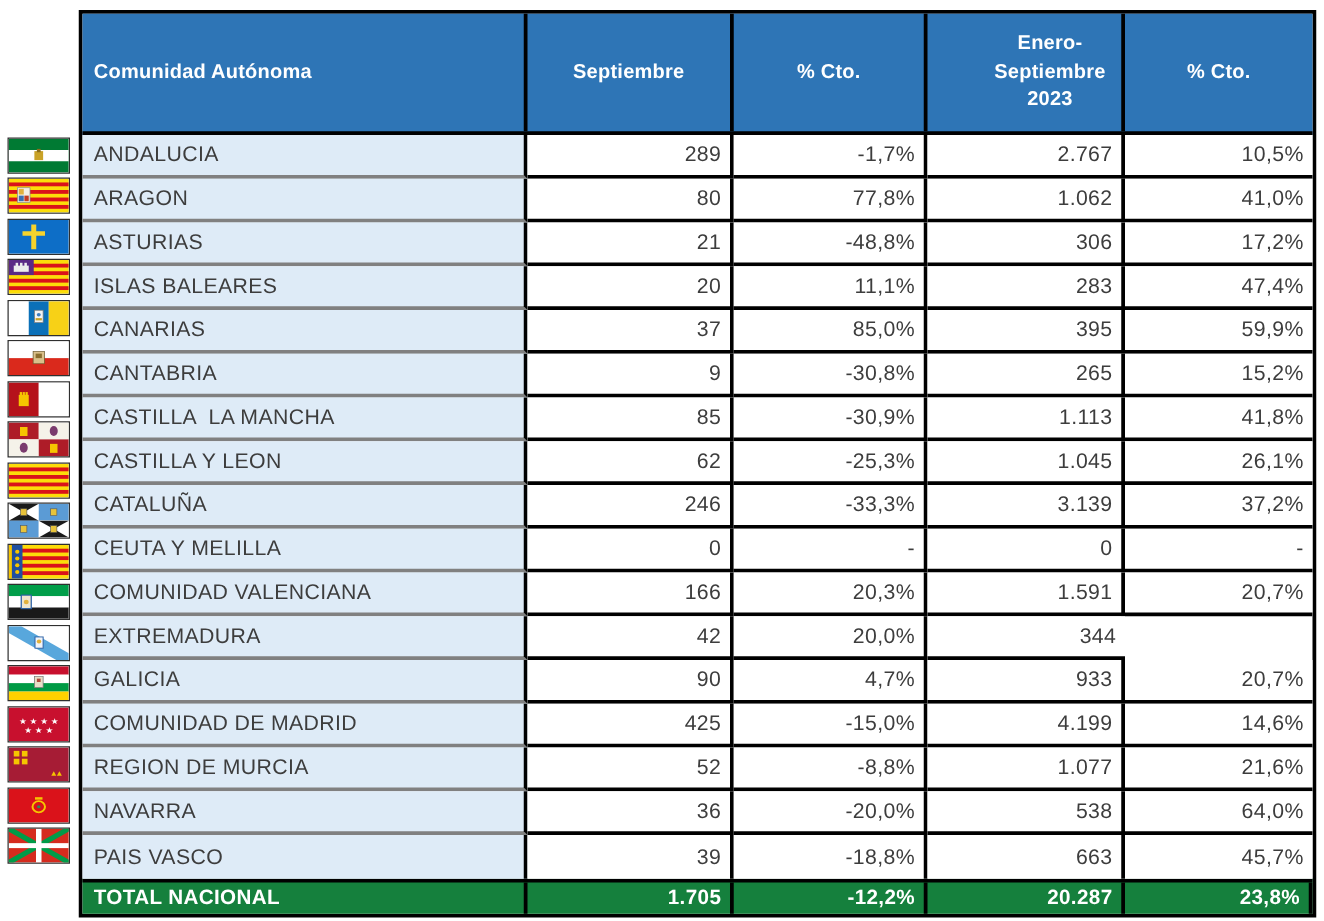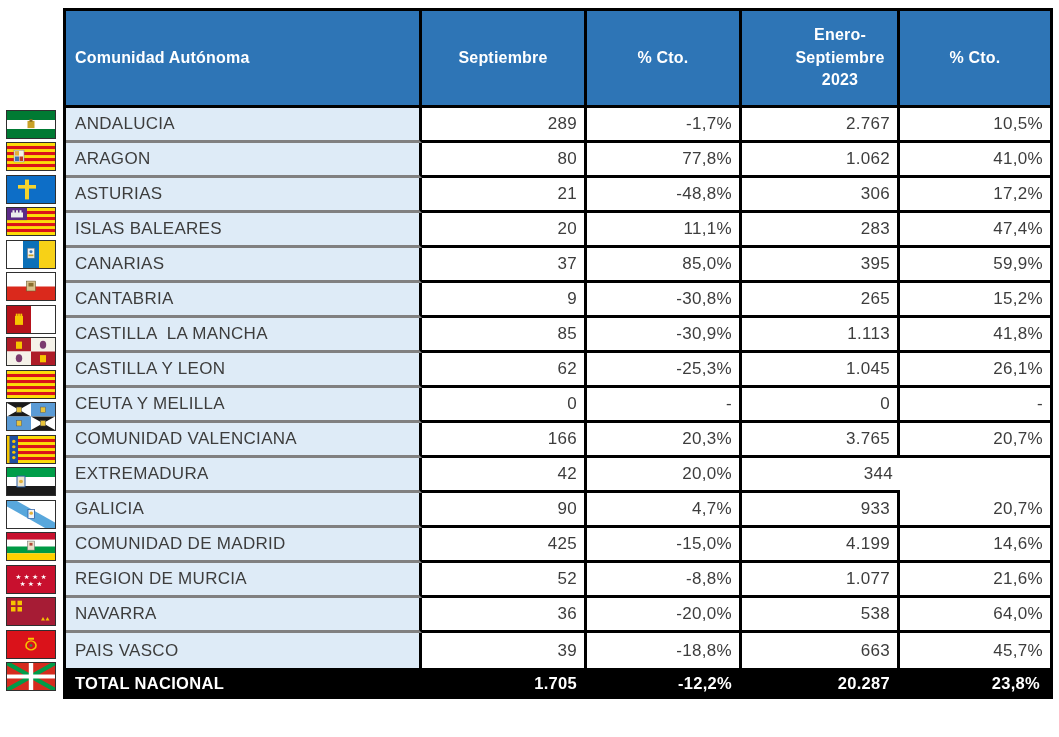--- a/index.html
+++ b/index.html
@@ -42,21 +42,21 @@
     background:#DEEBF7;padding-left:9px;white-space:pre;
     border-right:3px solid #000;border-bottom:3px solid #808080;
   }
   .cell.num{
     background:#FFFFFF;justify-content:flex-end;padding-right:7px;
     border-right:3px solid #000;border-bottom:3px solid #000;
   }
   .trow .cell:last-child{border-right:none;}
   #rows .trow:last-child .cell{border-bottom:none;}
 
-  .total-row{height:28px;background:#000000;border-top:3px solid #000;box-sizing:border-box;}
+  .total-row{height:28px;background:#15803d;border-top:3px solid #000;box-sizing:border-box;}
   .total-row .cell{color:#FFFFFF;font-weight:bold;font-size:16.5px;}
   .total-row .cell.name{background:transparent;border-bottom:none;}
   .total-row .cell.num{background:transparent;border-bottom:none;margin-left:31px;}
 </style>
 </head>
 <body>
 
 <div class="page">
 
   <div class="flag-rail">
@@ -345,31 +345,38 @@
           <div class="cell num">41,8%</div>
         </div>
         <div class="trow grid-cols">
           <div class="cell name">CASTILLA Y LEON</div>
           <div class="cell num">62</div>
           <div class="cell num">-25,3%</div>
           <div class="cell num">1.045</div>
           <div class="cell num">26,1%</div>
         </div>
         <div class="trow grid-cols">
+          <div class="cell name">CATALUÑA</div>
+          <div class="cell num">246</div>
+          <div class="cell num">-33,3%</div>
+          <div class="cell num">3.139</div>
+          <div class="cell num">37,2%</div>
+        </div>
+        <div class="trow grid-cols">
           <div class="cell name">CEUTA Y MELILLA</div>
           <div class="cell num">0</div>
           <div class="cell num">-</div>
           <div class="cell num">0</div>
           <div class="cell num">-</div>
         </div>
         <div class="trow grid-cols">
           <div class="cell name">COMUNIDAD VALENCIANA</div>
           <div class="cell num">166</div>
           <div class="cell num">20,3%</div>
-          <div class="cell num">3.765</div>
+          <div class="cell num">1.591</div>
           <div class="cell num">20,7%</div>
         </div>
         <div class="trow grid-cols">
           <div class="cell name">EXTREMADURA</div>
           <div class="cell num">42</div>
           <div class="cell num">20,0%</div>
           <div class="cell num">344</div>
         </div>
         <div class="trow grid-cols">
           <div class="cell name">GALICIA</div>

